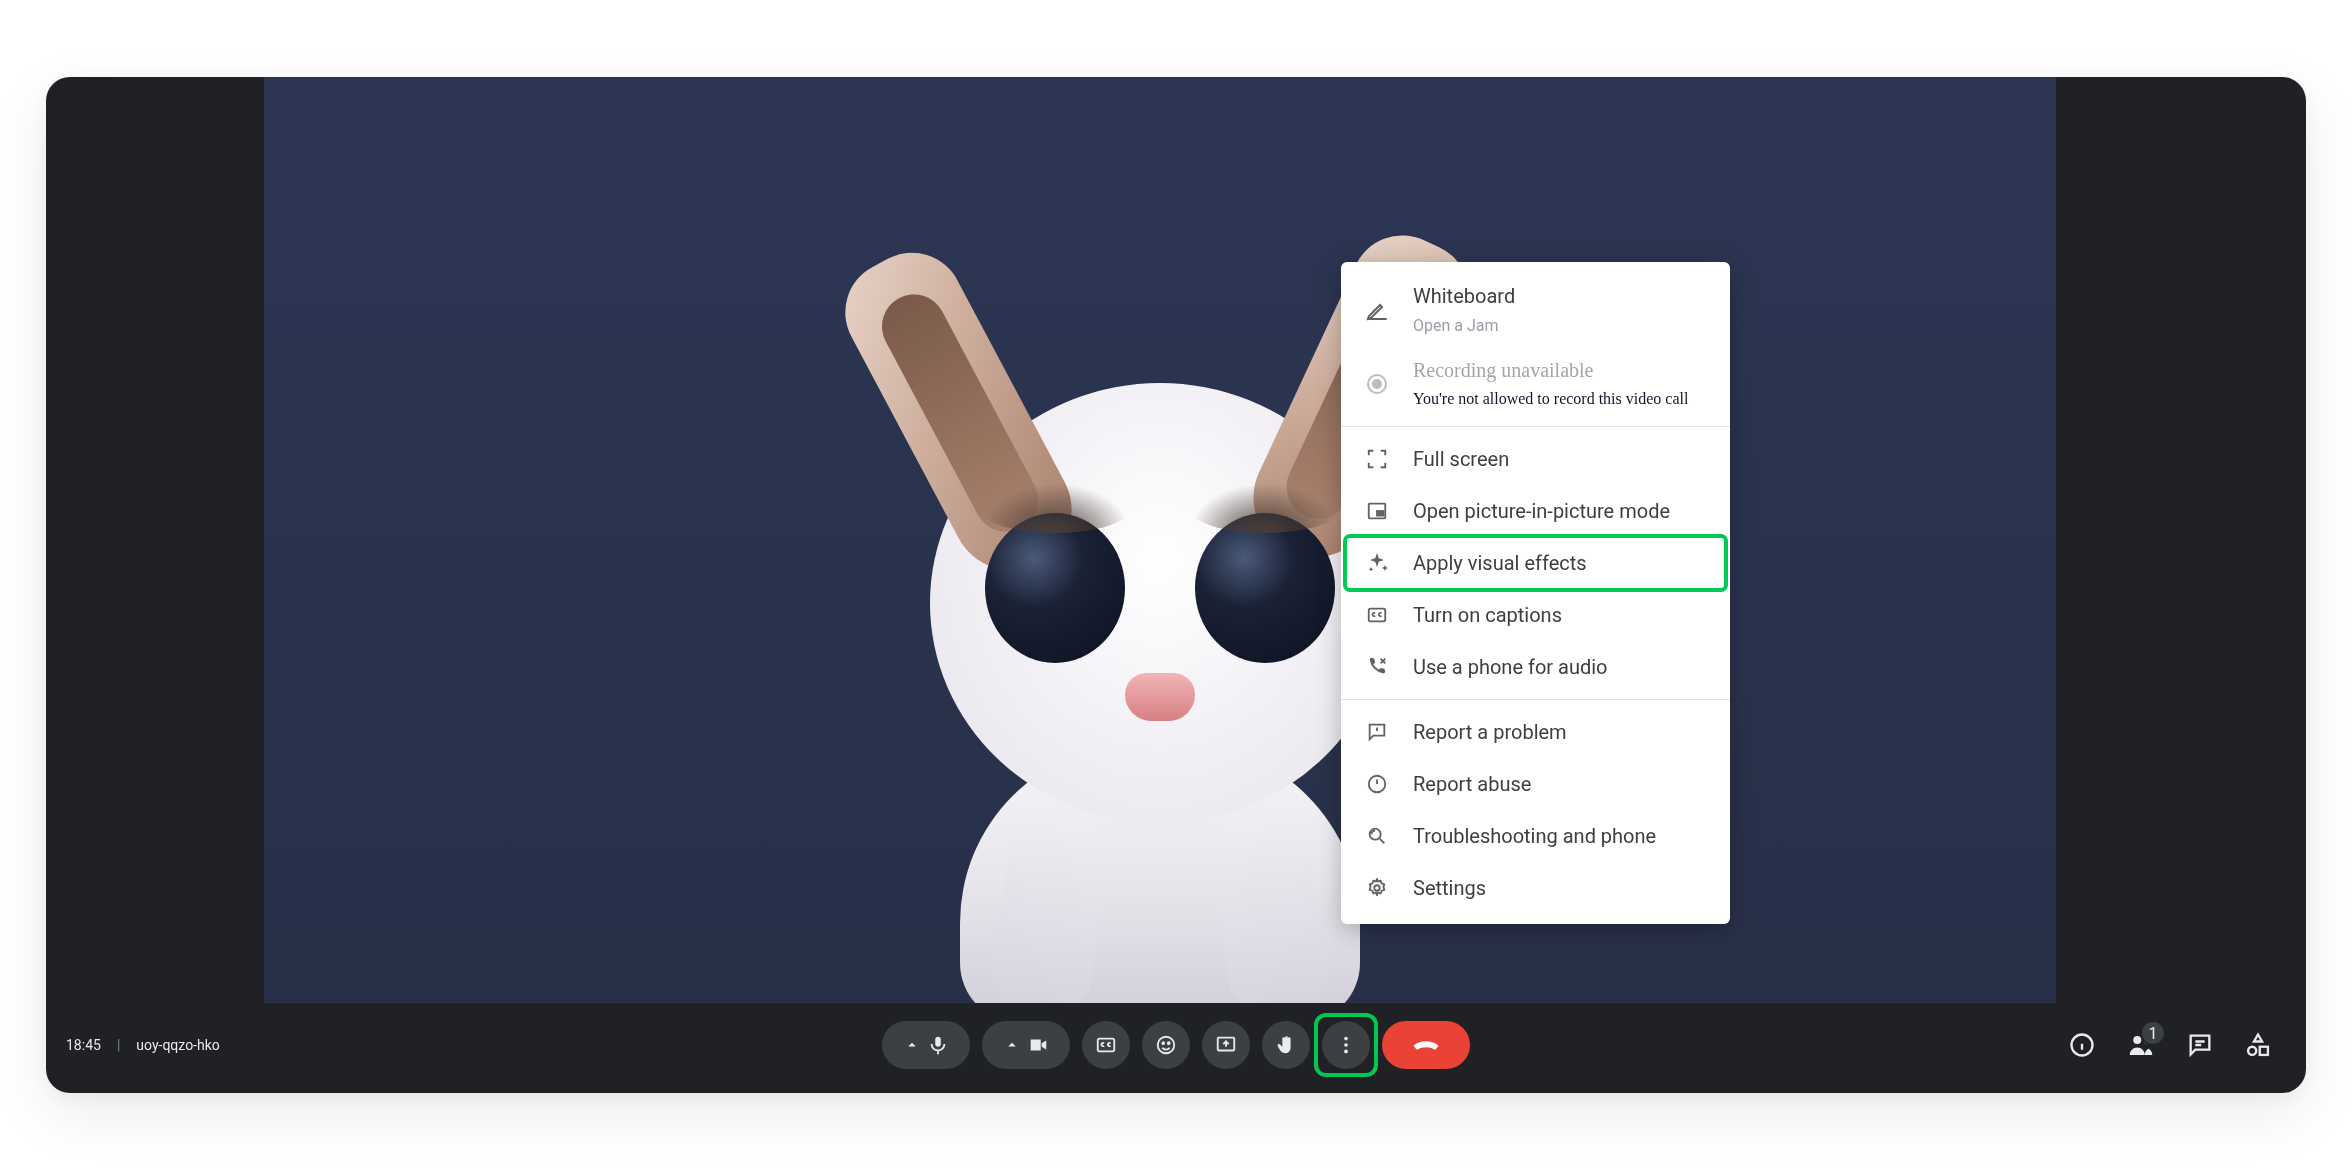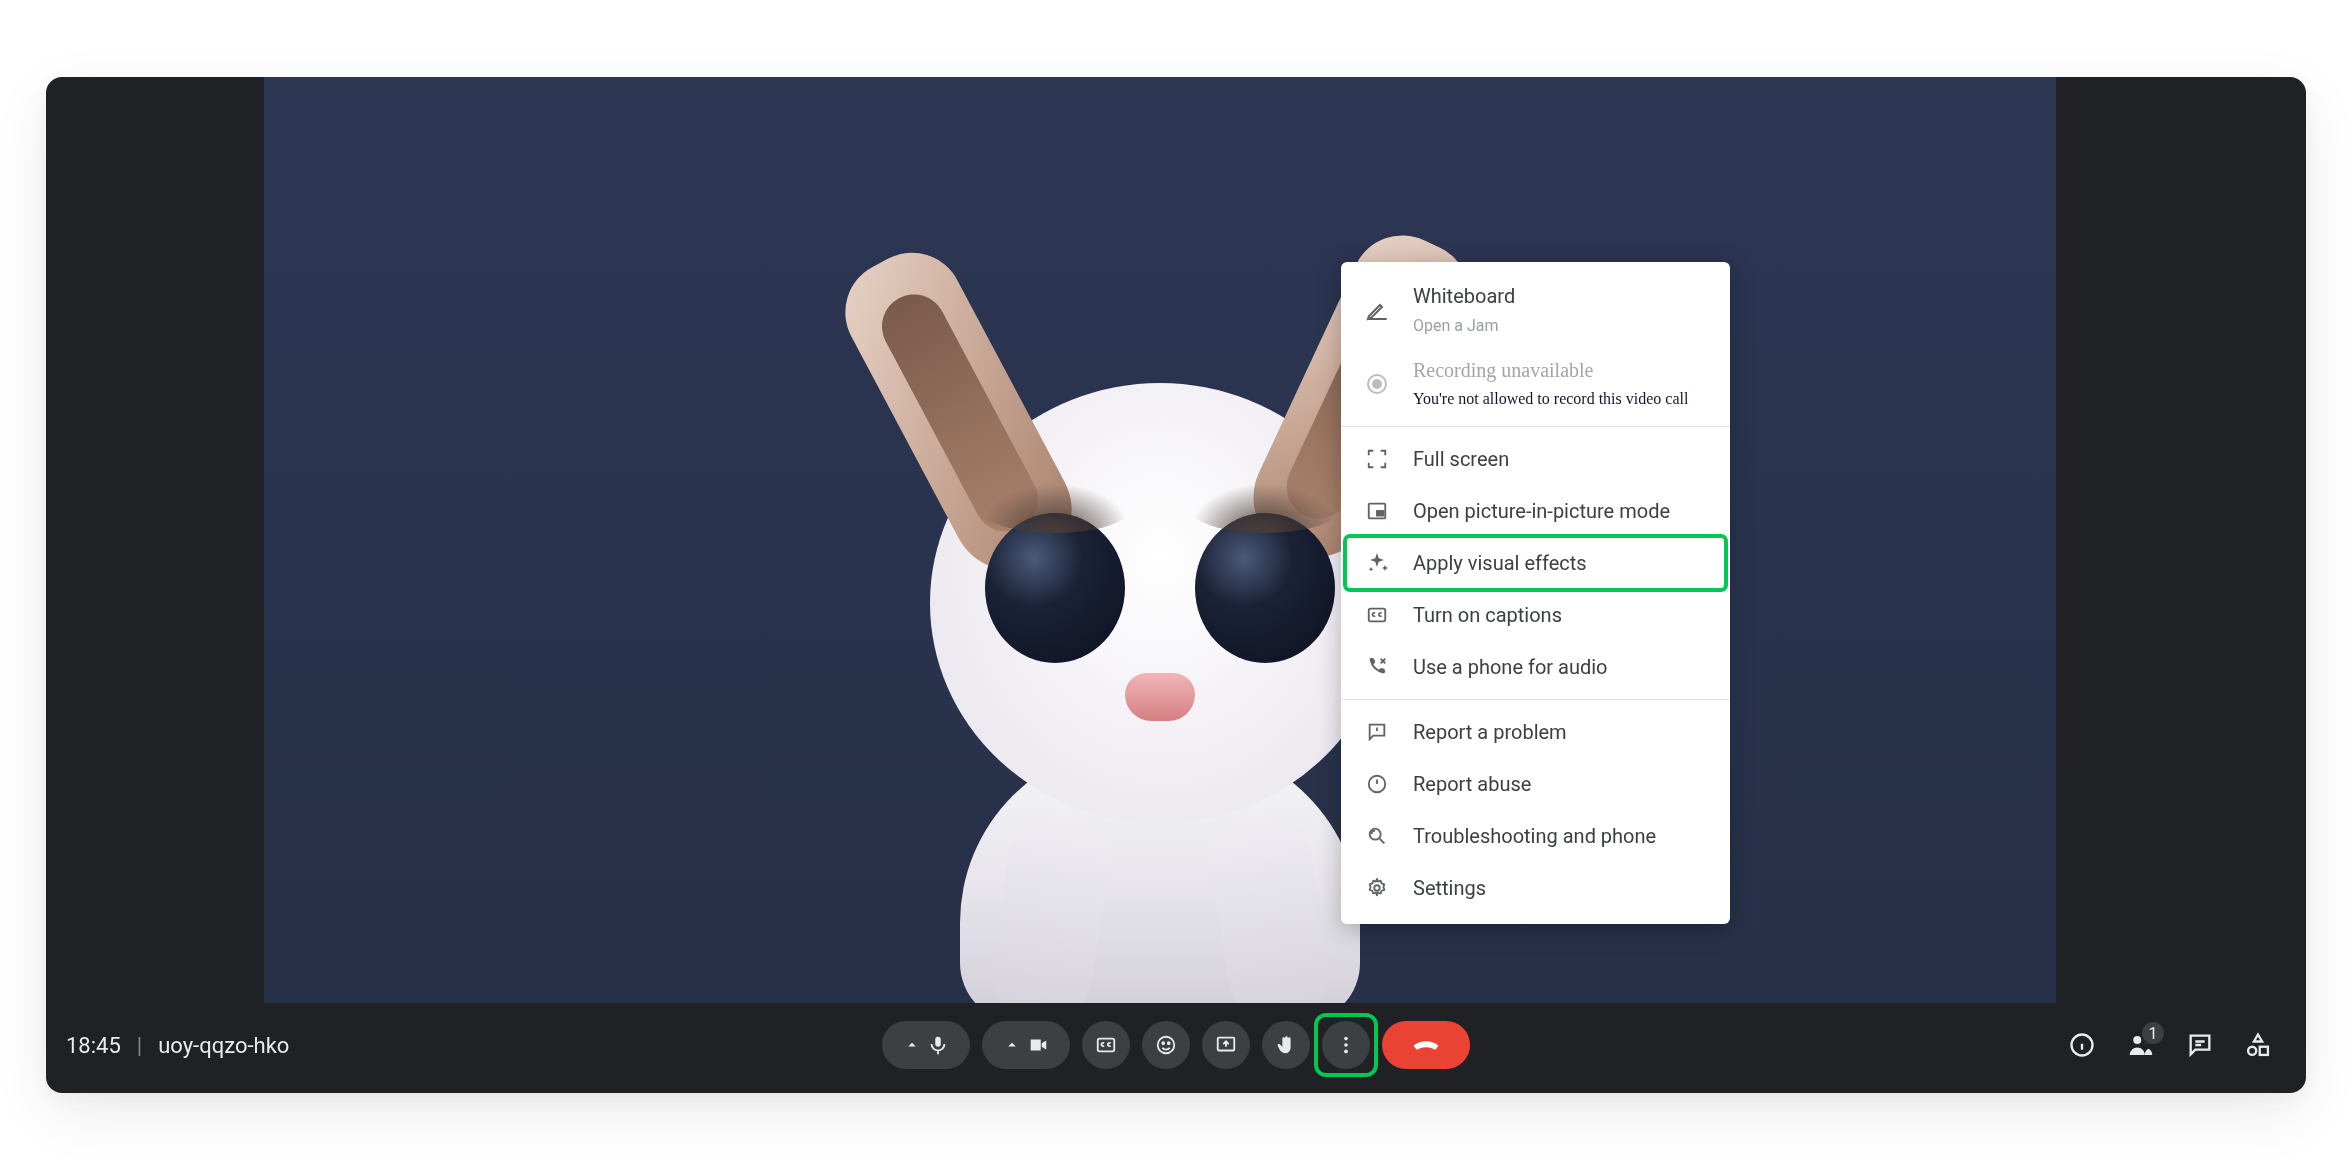--- a/index.html
+++ b/index.html
@@ -9,21 +9,21 @@
       background: #ffffff;
       font-family: 'Roboto', Arial, sans-serif;
       display: flex;
       align-items: center;
       justify-content: center;
     }
     .window {
       width: 2260px;
       height: 1016px;
       background: #202124;
-      border-radius: 16px;
+      border-radius: 24px;
       position: relative;
       overflow: hidden;
       box-shadow: 0 20px 60px rgba(0,0,0,0.08), 0 5px 20px rgba(0,0,0,0.04);
     }
     .video-area {
       position: absolute;
       top: 0;
       left: 218px;
       width: 1792px;
       height: 926px;
@@ -163,21 +163,21 @@
     
     .bottom-bar {
       position: absolute;
       bottom: 0; left: 0; right: 0;
       height: 96px;
       display:flex;
       align-items:center;
       padding: 0 20px;
       color: #e8eaed;
     }
-    .bar-left { display:flex; align-items:center; gap: 16px; font-size: 22px; }
+    .bar-left { display:flex; align-items:center; gap: 16px; font-size: 14px; }
     .bar-sep { color: #80868b; }
     .bar-center {
       position:absolute; left:50%; transform:translateX(-50%);
       display:flex; align-items:center; gap:12px;
     }
     .bar-right {
       margin-left:auto;
       display:flex; align-items:center; gap: 30px;
       padding-right:14px;
     }

